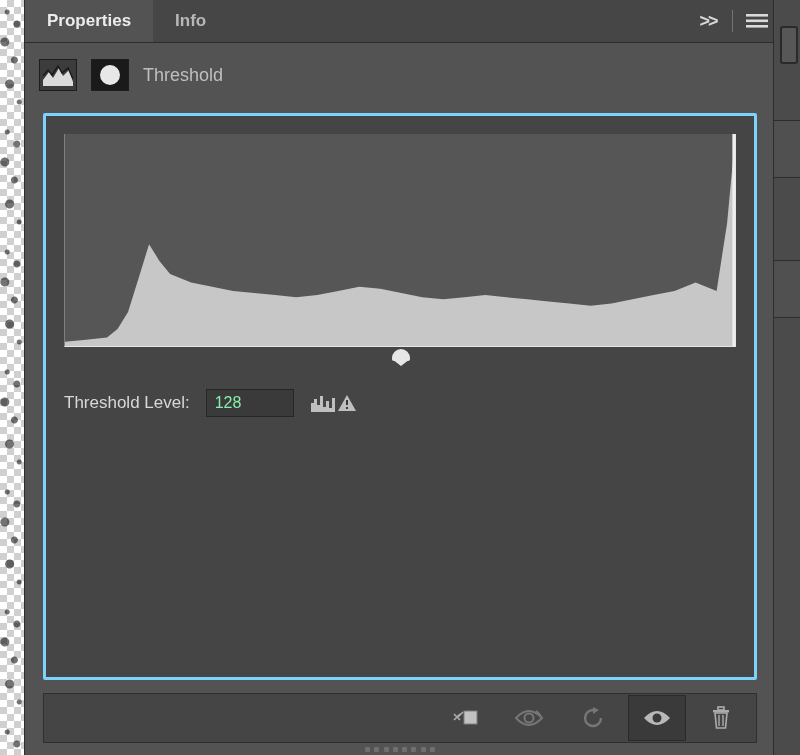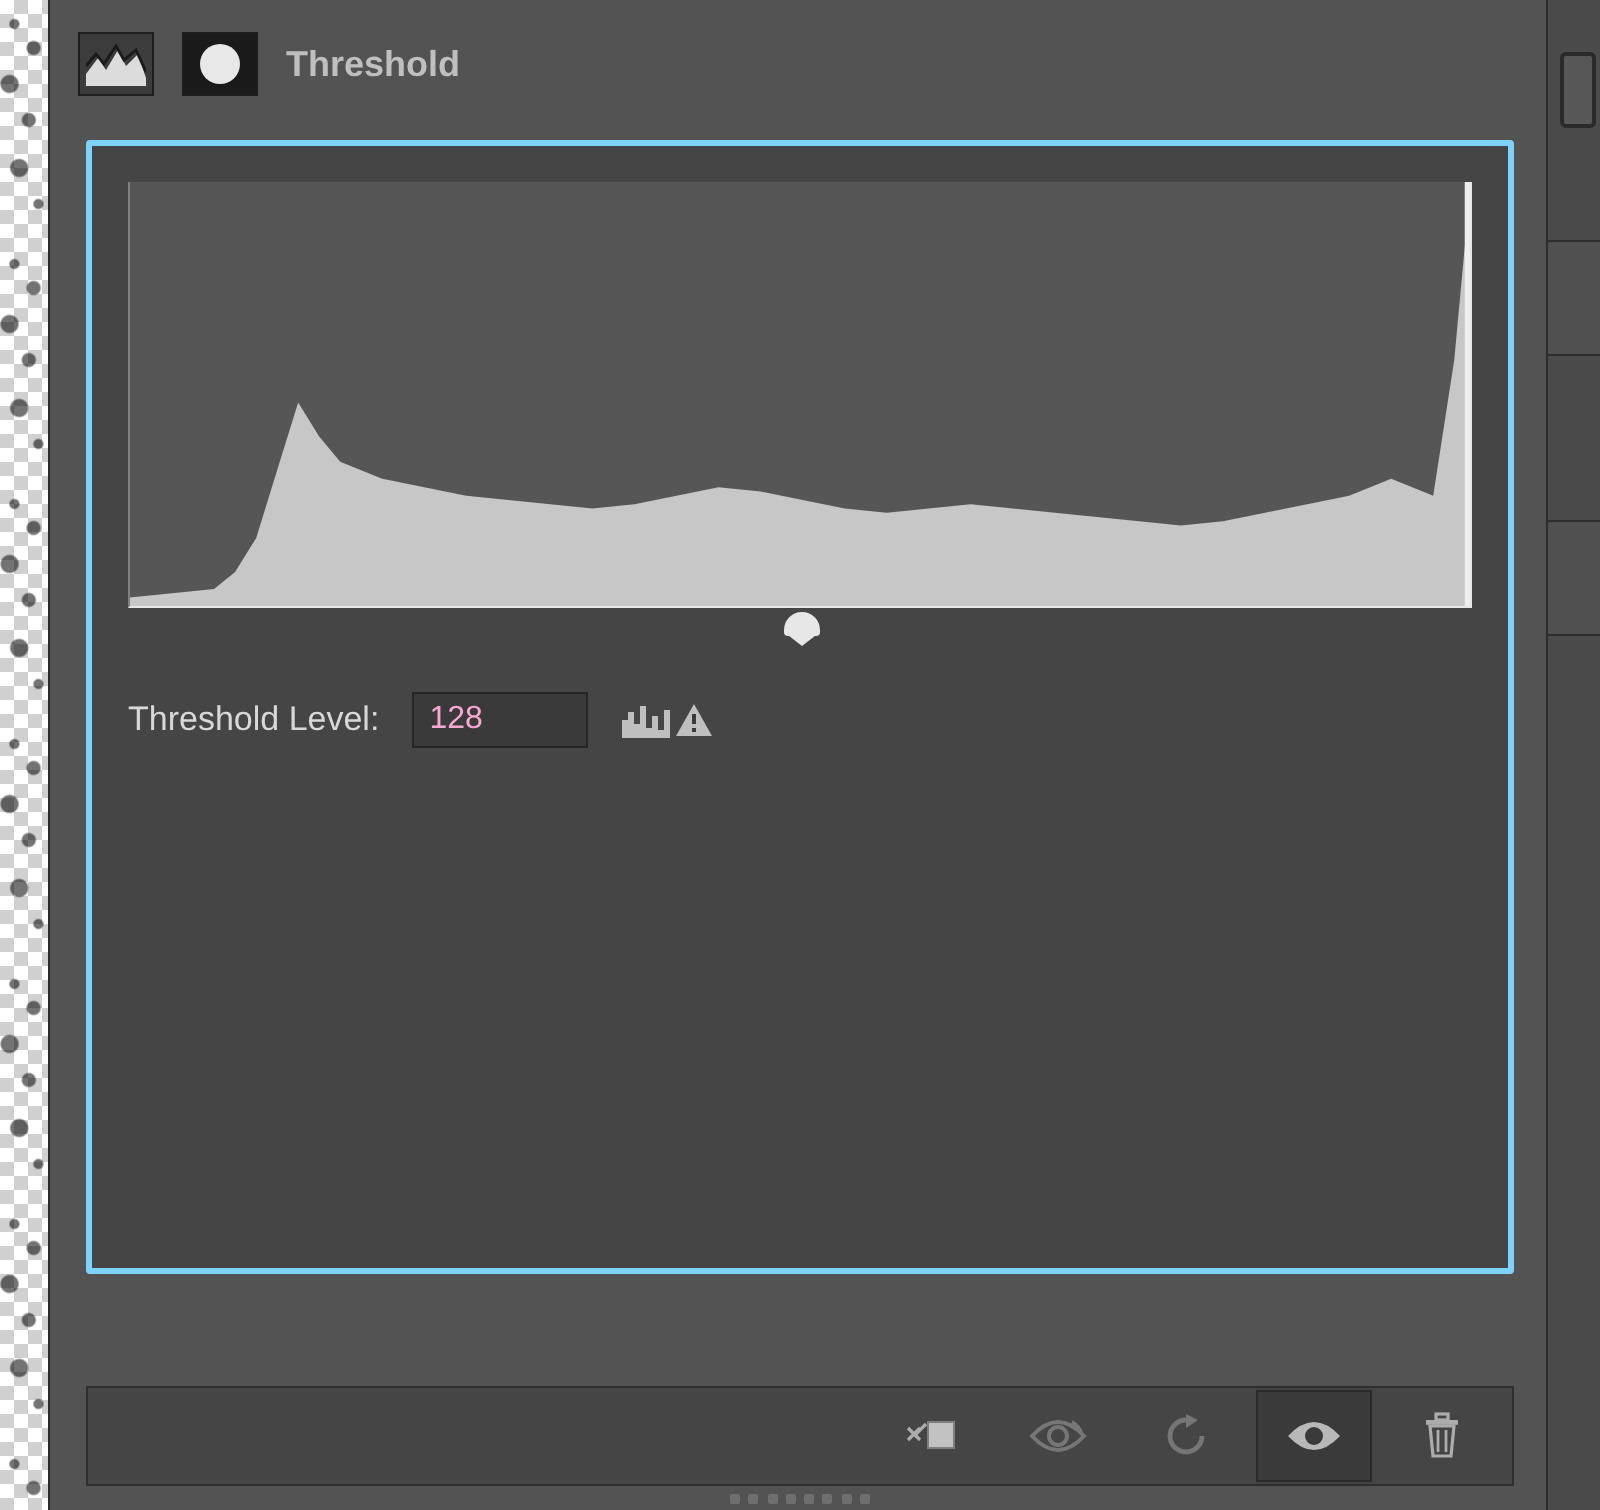--- a/index.html
+++ b/index.html
@@ -21,38 +21,38 @@
   
   .panelcol{position:absolute;left:24px;top:0;width:750px;height:755px;background:#535353;border-left:1px solid #2d2d2d;}
   
   .tabbar{height:42px;display:flex;align-items:stretch;background:#464646;border-bottom:1px solid #2d2d2d;}
   .tab{padding:0 22px;display:flex;align-items:center;font-size:17px;font-weight:600;color:#b8b8b8;cursor:pointer;}
   .tab.active{background:#535353;color:#ececec;}
   .tabbar .spacer{flex:1;}
   .tabbar .btn{width:36px;display:flex;align-items:center;justify-content:center;cursor:pointer;color:#d8d8d8;}
   .tabbar .divider{width:1px;background:#747474;margin:10px 6px;}
   
-  .adjrow{display:flex;align-items:center;gap:14px;padding:16px 12px 10px 14px;font-weight:bold;}
+  .adjrow{display:flex;align-items:center;gap:14px;padding:16px 12px 10px 14px;}
   .iconbox{width:36px;height:30px;border:1px solid #1e1e1e;background:#3c3c3c;display:flex;align-items:center;justify-content:center;}
   .iconbox svg{display:block;}
   .maskbox{width:36px;height:30px;border:1px solid #1e1e1e;background:#1a1a1a;display:flex;align-items:center;justify-content:center;}
   .maskbox .dot{width:20px;height:20px;border-radius:50%;background:#e8e8e8;}
   .adjtitle{font-size:18px;color:#bfbfbf;}
   
   .card{margin:12px 18px 0 18px;background:#454545;border:3px solid #7dd3fc;border-radius:2px;padding:18px 18px 260px 18px;}
   
   .histo{height:212px;border:1px solid #e6e6e6;border-left:1px solid #808080;border-top:none;position:relative;background:#565656;overflow:hidden;}
   .histo svg{position:absolute;left:0;bottom:0;width:100%;height:100%;}
   .sliderTrack{position:relative;height:24px;}
   .thumb{position:absolute;top:2px;left:50%;transform:translateX(-50%);width:0;height:0;}
   .thumb:before{content:"";position:absolute;left:-9px;top:0;width:18px;height:12px;background:#e7e7e7;border-radius:9px 9px 2px 2px;}
   .thumb:after{content:"";position:absolute;left:-9px;top:10px;border-left:9px solid transparent;border-right:9px solid transparent;border-top:7px solid #e7e7e7;}
   
   .lvlrow{display:flex;align-items:center;gap:16px;margin-top:18px;color:#d8d8d8;font-size:17px;}
-  .lvlrow input{width:70px;height:26px;background:#3a3a3a;border:1px solid #262626;color:#f9a8d4;font-size:16px;text-align:left;padding:0 8px;}
+  .lvlrow input{width:70px;height:26px;background:#3a3a3a;border:1px solid #262626;color:#86efac;font-size:16px;text-align:left;padding:0 8px;}
   .warnpair{display:flex;align-items:center;gap:2px;color:#bfbfbf;}
   
   .actbar{position:absolute;left:18px;right:18px;bottom:12px;height:48px;background:#454545;border:1px solid #2f2f2f;display:flex;align-items:center;justify-content:flex-end;gap:6px;padding-right:6px;}
   .actbtn{width:58px;height:46px;display:flex;align-items:center;justify-content:center;color:#bfbfbf;cursor:pointer;}
   .actbtn.selected{background:#3a3a3a;box-shadow:inset 0 0 0 1px #2a2a2a;}
   .actbtn svg{opacity:.85;}
   .actbtn.disabled svg{opacity:.4;}
   .gripper{position:absolute;left:50%;bottom:2px;transform:translateX(-50%);width:70px;height:6px;display:flex;justify-content:space-between;}
   .gripper span{width:5px;height:5px;background:#6f6f6f;border-radius:1px;}
   
@@ -63,20 +63,36 @@
 </head>
 <body>
 <div id="stage">
 
   <div class="docstrip">
       <div class="noise"></div>
     </div>
 
   <div class="panelcol">
 
+    <div class="tabbar">
+      <div class="tab active">Properties</div>
+      <div class="tab">Info</div>
+      <div class="spacer"></div>
+      <div class="btn">
+        <span style="font-size:18px;font-weight:600;letter-spacing:-2px;">&gt;&gt;</span>
+      </div>
+      <div class="divider"></div>
+      <div class="btn">
+        <svg width="22" height="16" viewBox="0 0 22 16">
+            <rect y="1" width="22" height="2.6" fill="#dadada"></rect>
+            <rect y="6.5" width="22" height="2.6" fill="#dadada"></rect>
+            <rect y="12" width="22" height="2.6" fill="#dadada"></rect>
+          </svg>
+      </div>
+    </div>
 
     <div class="adjrow">
       <div class="iconbox">
         <svg width="30" height="22" viewBox="0 0 30 22">
           <rect width="30" height="22" fill="#3c3c3c"></rect>
           <path d="M0 16 L6 8 L10 14 L16 4 L20 12 L26 6 L30 18 L30 22 L0 22 Z" fill="#dcdcdc"></path>
           <path d="M0 12 L5 6 L9 11 L15 2 L19 9 L25 4 L30 15" fill="none" stroke="#1a1a1a" stroke-width="1.4"></path>
         </svg>
       </div>
       <div class="maskbox">

